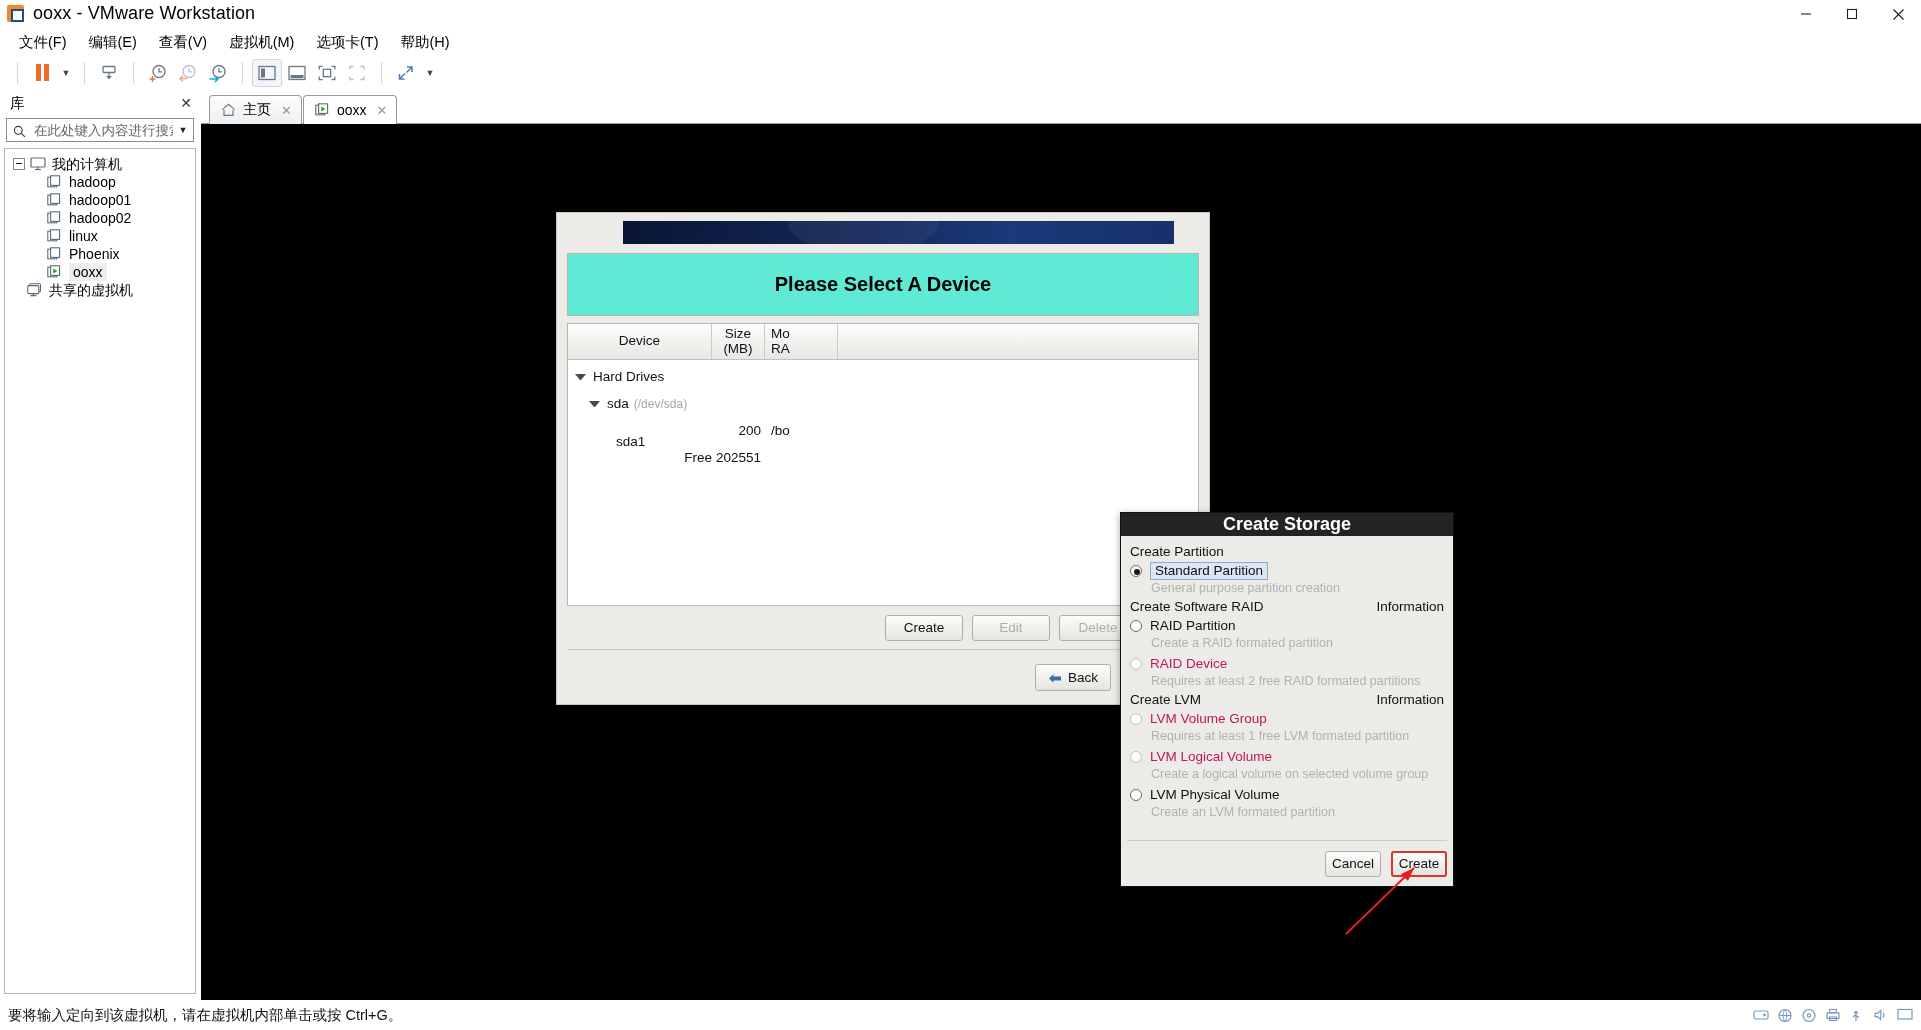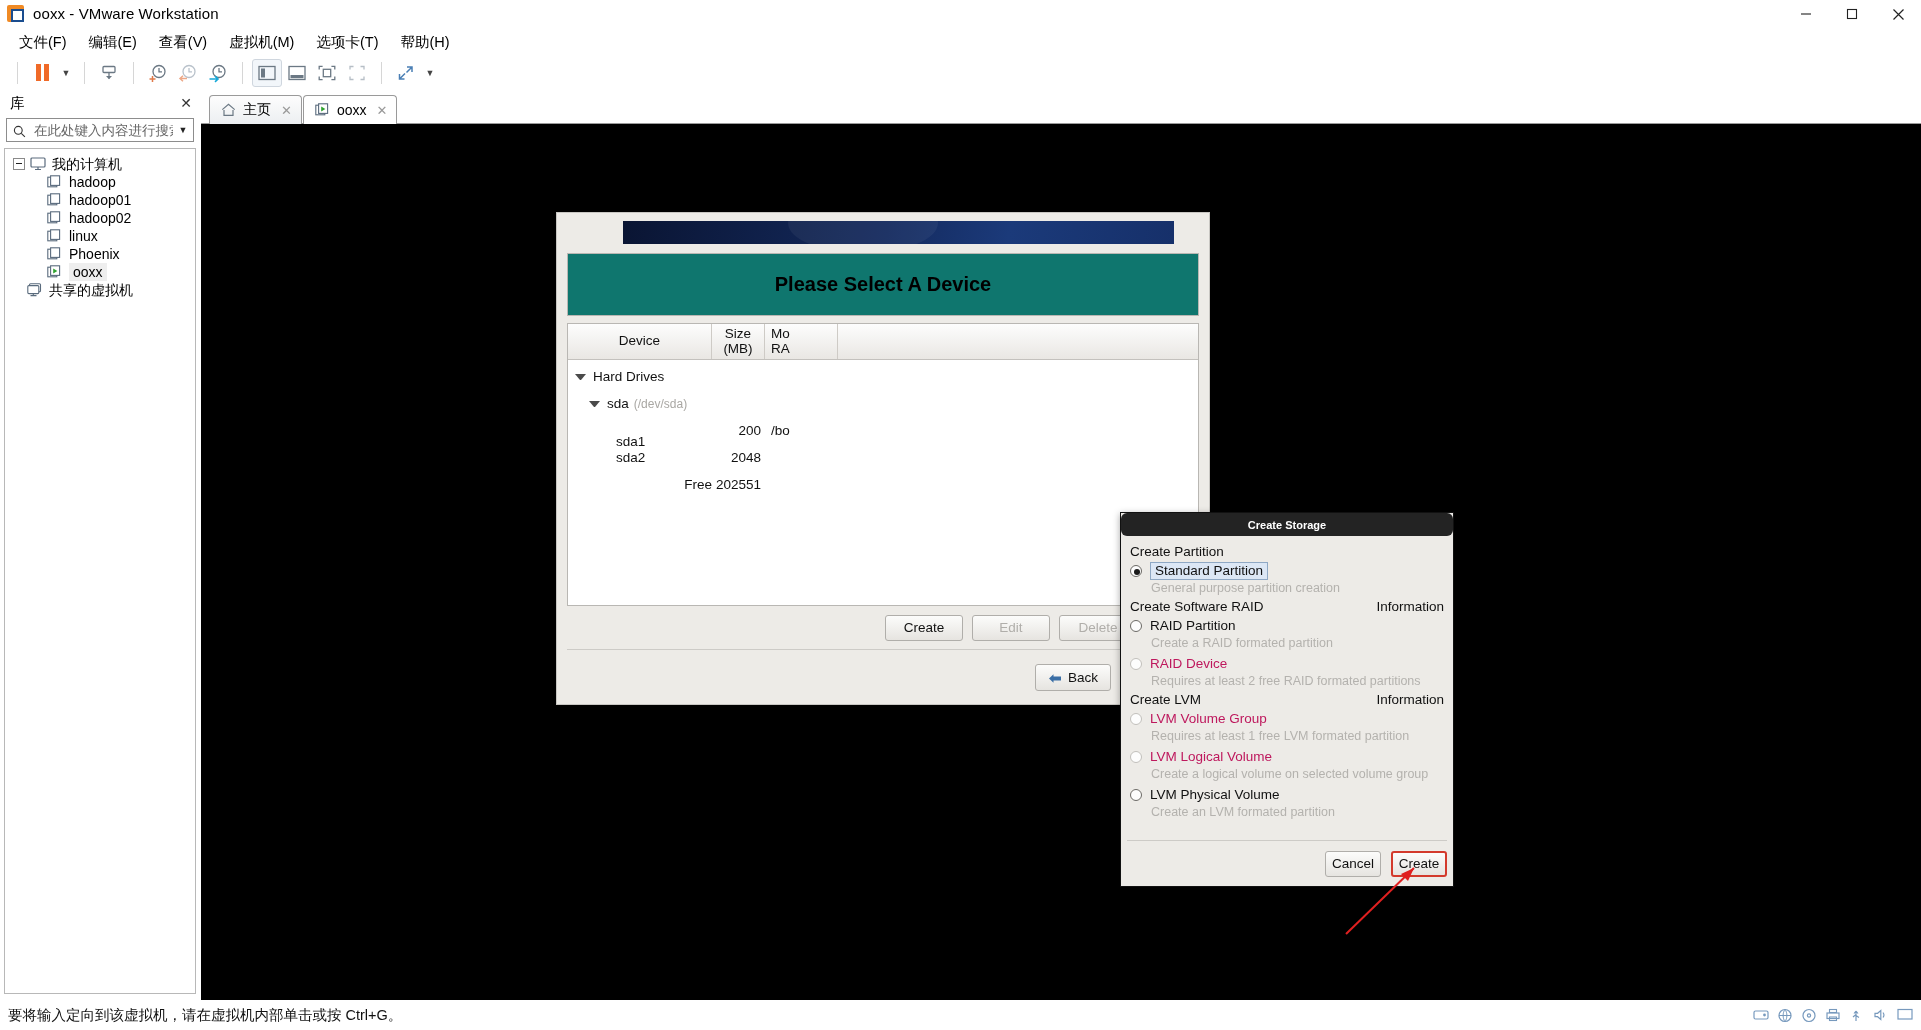--- a/index.html
+++ b/index.html
@@ -31,21 +31,21 @@
     position: relative; flex: 0 0 18px;
   }
   .vm-logo {
     width: 17px; height: 17px; background: #f08a24; border-radius: 2px;
     position: relative;
   }
   .vm-logo::after {
     content: ""; position: absolute; left: 4px; top: 4px;
     width: 9px; height: 9px; border: 2px solid #1a4d8f; background: #ffffff;
   }
-  .tb-title { font-size: 15px; color: #000; letter-spacing: .1px; }
+  .tb-title { font-size: 18px; color: #000; letter-spacing: .1px; }
   .tb-btns { position: absolute; right: 0; top: 0; height: 28px; display: flex; }
   .tb-btn {
     width: 46px; height: 28px; display: flex; align-items: center; justify-content: center;
     color: #222; font-size: 13px;
   }
   .tb-btn svg { display: block; }
 
   
   .menubar {
     height: 28px; flex: 0 0 28px;
@@ -168,21 +168,21 @@
     margin: 8px 35px 0 66px; height: 23px;
     background: linear-gradient(100deg,#0a1533 0%, #142a5e 48%, #1b3a7a 70%, #16306a 100%);
     position: relative; overflow: hidden;
   }
   .ana-banner::after {
     content: ""; position: absolute; left: 30%; top: -28px; width: 150px; height: 60px;
     border-radius: 50%; background: rgba(255,255,255,.05);
   }
   .ana-headbox {
     margin: 9px 10px 0 10px; height: 63px;
-    border: 1px solid #b9b7b3; background: #0f766e;
+    border: 1px solid #b9b7b3; background: #5eead4;
     display: flex; align-items: center; justify-content: center;
   }
   .ana-title { font-size: 20px; font-weight: bold; color: #000; }
 
   .ana-table {
     margin: 7px 10px 0 10px; flex: 1 1 auto;
     border: 1px solid #b9b7b3; background: #ffffff;
     display: flex; flex-direction: column; min-height: 0;
   }
   .ana-thead {
@@ -241,22 +241,22 @@
 
   
   .csdlg {
     position: absolute; left: 919px; top: 388px; width: 334px; height: 375px;
     background: #edebe7; border: 1px solid #111;
     display: flex; flex-direction: column; z-index: 40;
     box-shadow: 0 2px 7px rgba(0,0,0,.35);
   }
   .cs-title {
     height: 23px; flex: 0 0 23px; background: #232323; color: #ffffff;
-    font-size: 11px; font-weight: bold;
-    display: flex; align-items: center; justify-content: center; border-radius: 6px;
+    font-size: 18px; font-weight: bold;
+    display: flex; align-items: center; justify-content: center;
   }
   .cs-body { flex: 1 1 auto; padding: 5px 9px 0 9px; font-size: 13px; color: #111; }
   .cs-sect {
     display: flex; justify-content: space-between; align-items: baseline;
     font-size: 13.5px; color: #111; margin: 3px 0 2px 0;
   }
   .cs-sect .info { font-size: 13.5px; color: #111; }
   .cs-opt { display: flex; align-items: center; gap: 8px; height: 19px; margin-top: 1px; }
   .radio {
     width: 12px; height: 12px; border-radius: 50%; border: 1px solid #6c6a66;
@@ -592,27 +592,20 @@
               </div>
 
               <div class="trw" style="margin-top:4px;">
                 <div class="cell-dev" style="padding-left:48px;margin-top:21px;">
                   <span>sda1</span>
                 </div>
                 <div class="cell-size">200</div>
                 <div class="cell-mnt">/bo</div>
               </div>
 
-              <div class="trw" style="margin-top:4px;">
-                <div class="cell-dev" style="padding-left:48px;">
-                  <span>sda2</span>
-                </div>
-                <div class="cell-size">2048</div>
-                <div class="cell-mnt"></div>
-              </div>
 
               <div class="trw" style="margin-top:4px;">
                 <div class="cell-dev" style="padding-left:48px;justify-content:flex-end;">
                   <span>Free</span>
                 </div>
                 <div class="cell-size">202551</div>
                 <div class="cell-mnt"></div>
               </div>
             </div>
           </div>

